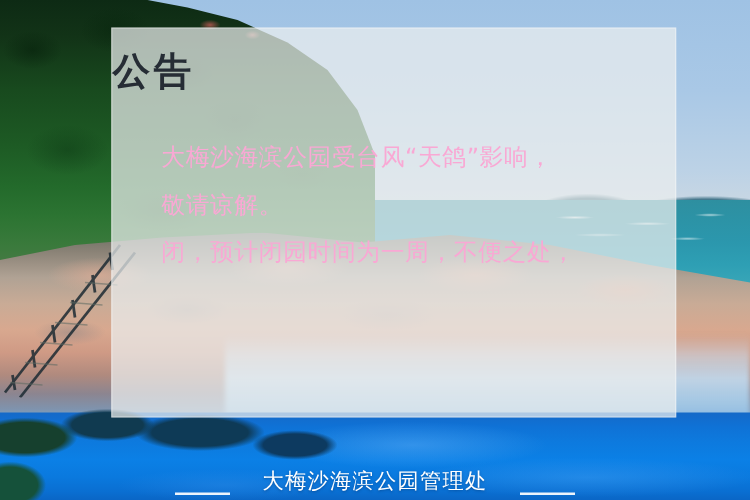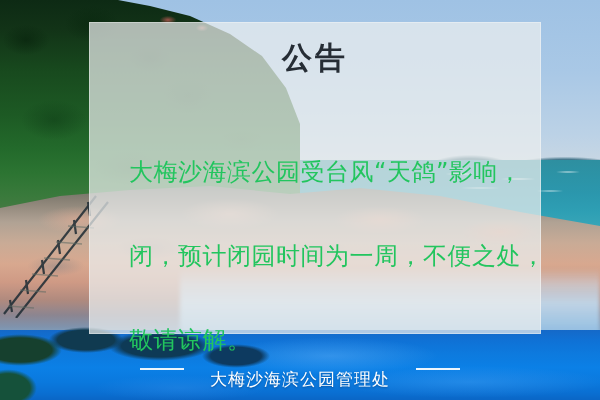--- a/index.html
+++ b/index.html
@@ -196,51 +196,49 @@
     height: 312px;
     background: rgba(236, 238, 238, .72);
     border: 1px solid rgba(255,255,255,.34);
     box-sizing: border-box;
   }
 
   #notice-title {
     position: absolute;
     left: 0; right: 0;
     top: 20px;
-    text-align: center;
     font-size: 30px;
     font-weight: 700;
     letter-spacing: 3px;
     color: #262d35;
     line-height: 1;
   }
 
   #notice-body {
     position: absolute;
     left: 39px;
     right: 26px;
     top: 84px;
   }
   .notice-line {
-    font-size: 24px;
+    font-size: 19px;
     line-height: 38px;
-    color: #22c55e;
+    color: #f9a8d4;
     letter-spacing: .5px;
     white-space: nowrap;
-    margin-top: 46px;
   }
 
   
   #footer {
     position: absolute;
     left: 0; right: 0;
     top: 368px;
     height: 28px;
     display: flex;
-    align-items: flex-start;
+    align-items: flex-end;
     justify-content: center;
     gap: 26px;
   }
   .footer-rule {
     width: 44px;
     height: 2px;
     background: rgba(255,255,255,.92);
   }
   #footer-text {
     font-size: 17px;
@@ -291,22 +289,22 @@
       </g>
     </svg>
   </div>
 
   <div id="notice-panel">
 
     <div id="notice-title">公告</div>
 
     <div id="notice-body">
       <div class="notice-line">大梅沙海滨公园受台风“天鸽”影响，</div>
+      <div class="notice-line">敬请谅解。</div>
       <div class="notice-line">闭，预计闭园时间为一周，不便之处，</div>
-      <div class="notice-line">敬请谅解。</div>
     </div>
 
   </div>
 
   <div id="footer">
     <span class="footer-rule"></span>
     <span id="footer-text">大梅沙海滨公园管理处</span>
     <span class="footer-rule"></span>
   </div>
 

